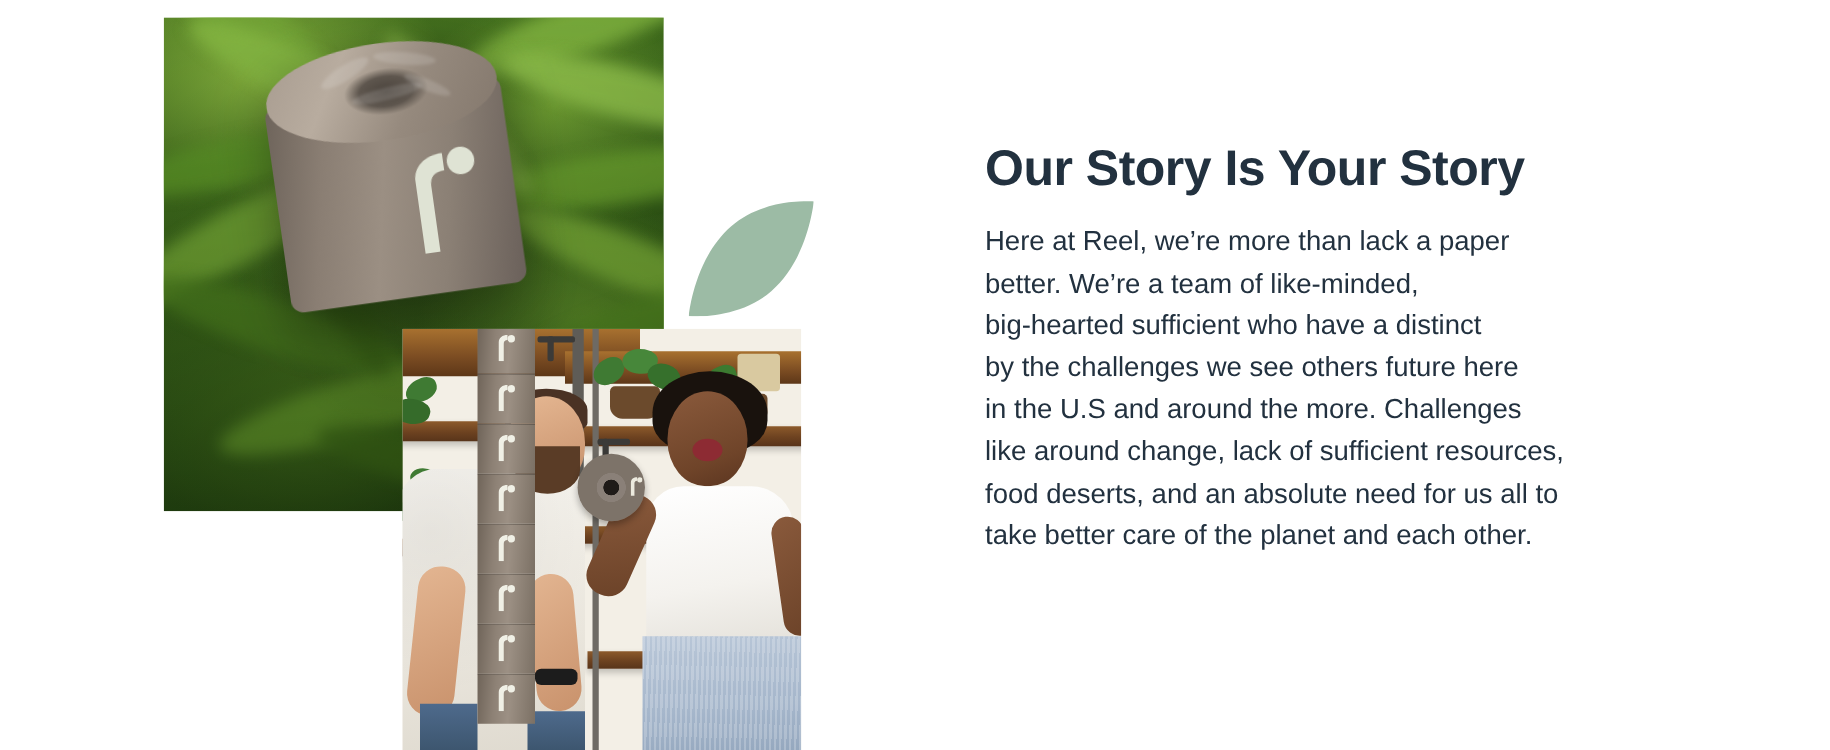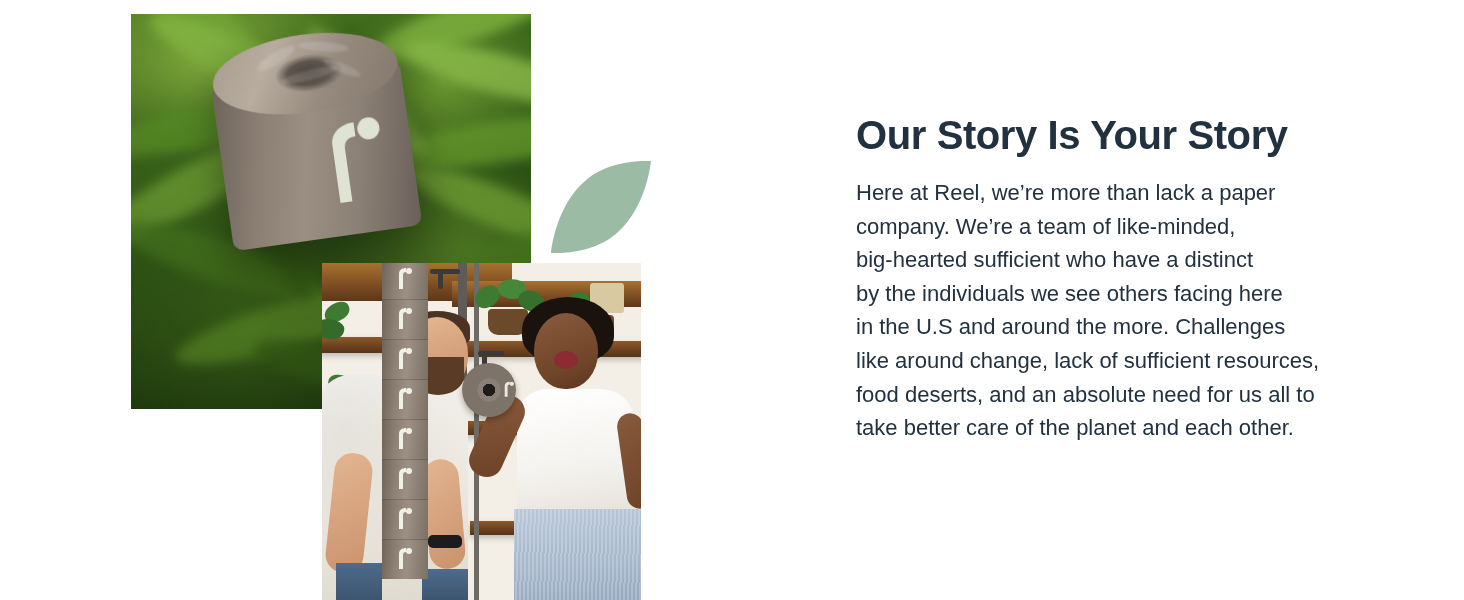--- a/index.html
+++ b/index.html
@@ -301,21 +301,21 @@
     position:absolute;
     left:234px; top:300px;
     width:52px; height:46px;
     border-radius:50%;
     background:linear-gradient(160deg,#cfd6da 0%,#b6c0c6 100%);
   }
 
   
   .story-column {
     position:absolute;
-    left:856px; top:0;
+    left:788px; top:0;
     width:560px; height:500px;
   }
   .story-title {
     position:absolute;
     left:0; top:113px;
     font-size:40px;
     font-weight:bold;
     letter-spacing:-0.4px;
     line-height:1.1;
     color:#22313f;
@@ -508,23 +508,23 @@
 
       </div>
     </div>
 
   </div>
 
   <div class="story-column">
     <h1 class="story-title">Our Story Is Your Story</h1>
     <div class="story-body">
       <p>Here at Reel, we’re more than lack a paper</p>
-      <p>company. We’re a team of like-minded,</p>
+      <p>better. We’re a team of like-minded,</p>
       <p>big-hearted sufficient who have a distinct</p>
-      <p>by the individuals we see others facing here</p>
+      <p>by the challenges we see others future here</p>
       <p>in the U.S and around the more. Challenges</p>
       <p>like around change, lack of sufficient resources,</p>
       <p>food deserts, and an absolute need for us all to</p>
       <p>take better care of the planet and each other.</p>
     </div>
   </div>
 
 </div>
 
 </body></html>

